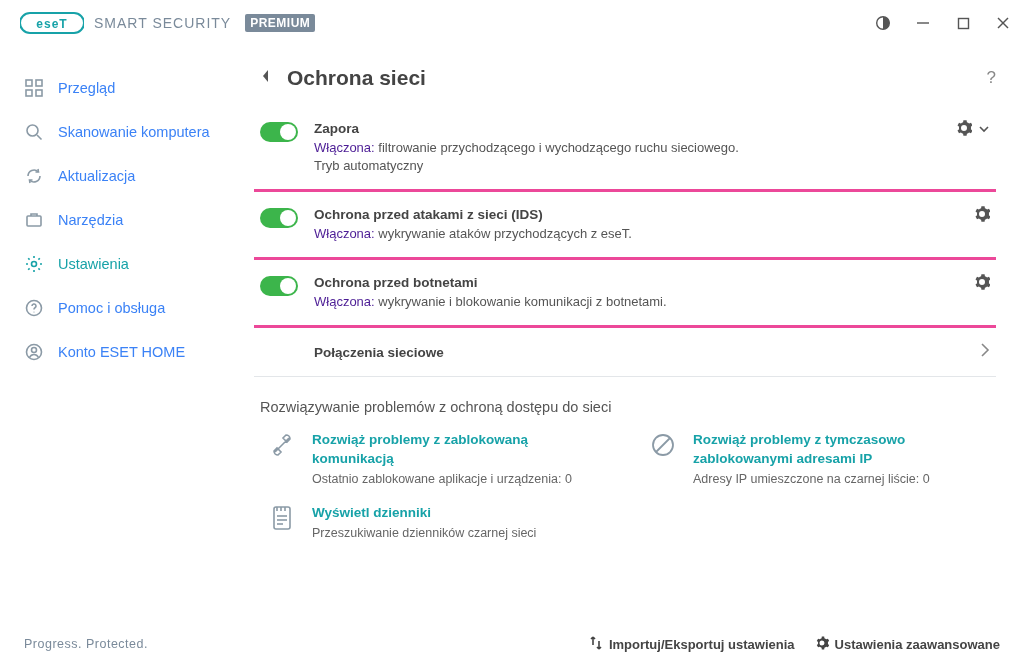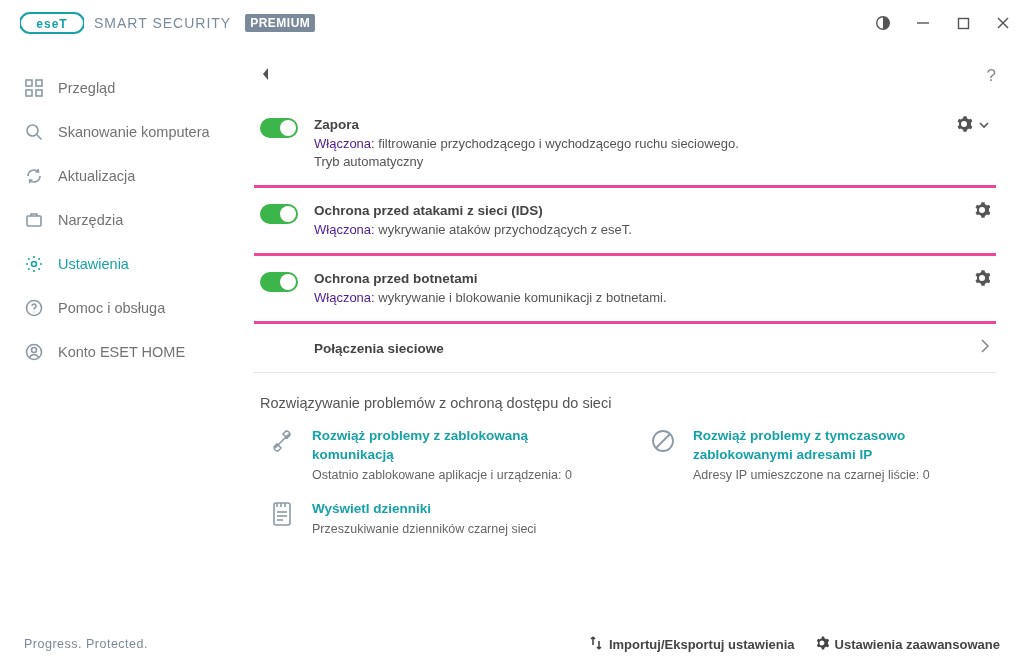--- a/index.html
+++ b/index.html
@@ -7,21 +7,21 @@
 .window { display: flex; flex-direction: column; height: 100%; }
 .titlebar { display: flex; align-items: center; height: 46px; padding: 0 12px 0 20px; }
 .brand { display: flex; align-items: center; gap: 10px; }
 .brand-logo { width: 64px; height: 24px; }
 .brand-text { font-size: 14px; letter-spacing: 1px; color: #7a8a9a; font-weight: 400; }
 .brand-badge { background: #7a8a9a; color: #fff; font-size: 12px; font-weight: 700; padding: 2px 5px; border-radius: 2px; letter-spacing: .5px; margin-left: 4px; }
 .win-ctrls { margin-left: auto; display: flex; align-items: center; gap: 22px; }
 .win-ctrl { width: 18px; height: 18px; display: flex; align-items: center; justify-content: center; cursor: pointer; color: #555; }
 .body { flex: 1; display: flex; min-height: 0; }
 .sidebar { width: 236px; padding: 20px 0; }
-.side-item { display: flex; align-items: center; gap: 14px; padding: 12px 24px; font-size: 14.5px; color: #737373; cursor: pointer; }
+.side-item { display: flex; align-items: center; gap: 14px; padding: 12px 24px; font-size: 14.5px; color: #3b82f6; cursor: pointer; }
 .side-item.active { color: #17a2a8; }
 .side-item .ico { width: 20px; height: 20px; display: flex; align-items: center; justify-content: center; color: #8b9aa6; }
 .side-item.active .ico { color: #17a2a8; }
 .main { flex: 1; padding: 18px 28px 0 18px; display: flex; flex-direction: column; min-height: 0; }
 .page-head { display: flex; align-items: center; gap: 16px; padding: 2px 0 16px 6px; }
 .back-btn { cursor: pointer; color: #555; }
 .page-title { font-size: 21px; font-weight: 600; color: #444; }
 .help-btn { margin-left: auto; color: #888; font-size: 17px; cursor: pointer; }
 .module { display: flex; align-items: flex-start; gap: 16px; padding: 14px 6px 14px 6px; border-bottom: 3px solid #ec4899; }
 .module:first-of-type { border-top: none; }
@@ -158,20 +158,21 @@
           </span>
         <span>Konto ESET HOME</span>
       </div>
     </div>
 
     <div class="main">
       <div class="page-head">
         <span class="back-btn"><svg width="11" height="16" viewBox="0 0 11 16">
               <path d="M8 2 L3 8 L8 14" fill="currentColor"></path>
             </svg></span>
+        <span class="page-title">Ochrona sieci</span>
         <span class="help-btn">?</span>
       </div>
 
       <div class="module">
         <div class="toggle"></div>
         <div class="mod-body">
           <div class="mod-title">Zapora</div>
           <div><span class="mod-status">Włączona:</span> <span>filtrowanie przychodzącego i wychodzącego ruchu sieciowego.</span></div>
           <div>Tryb automatyczny</div>
         </div>

